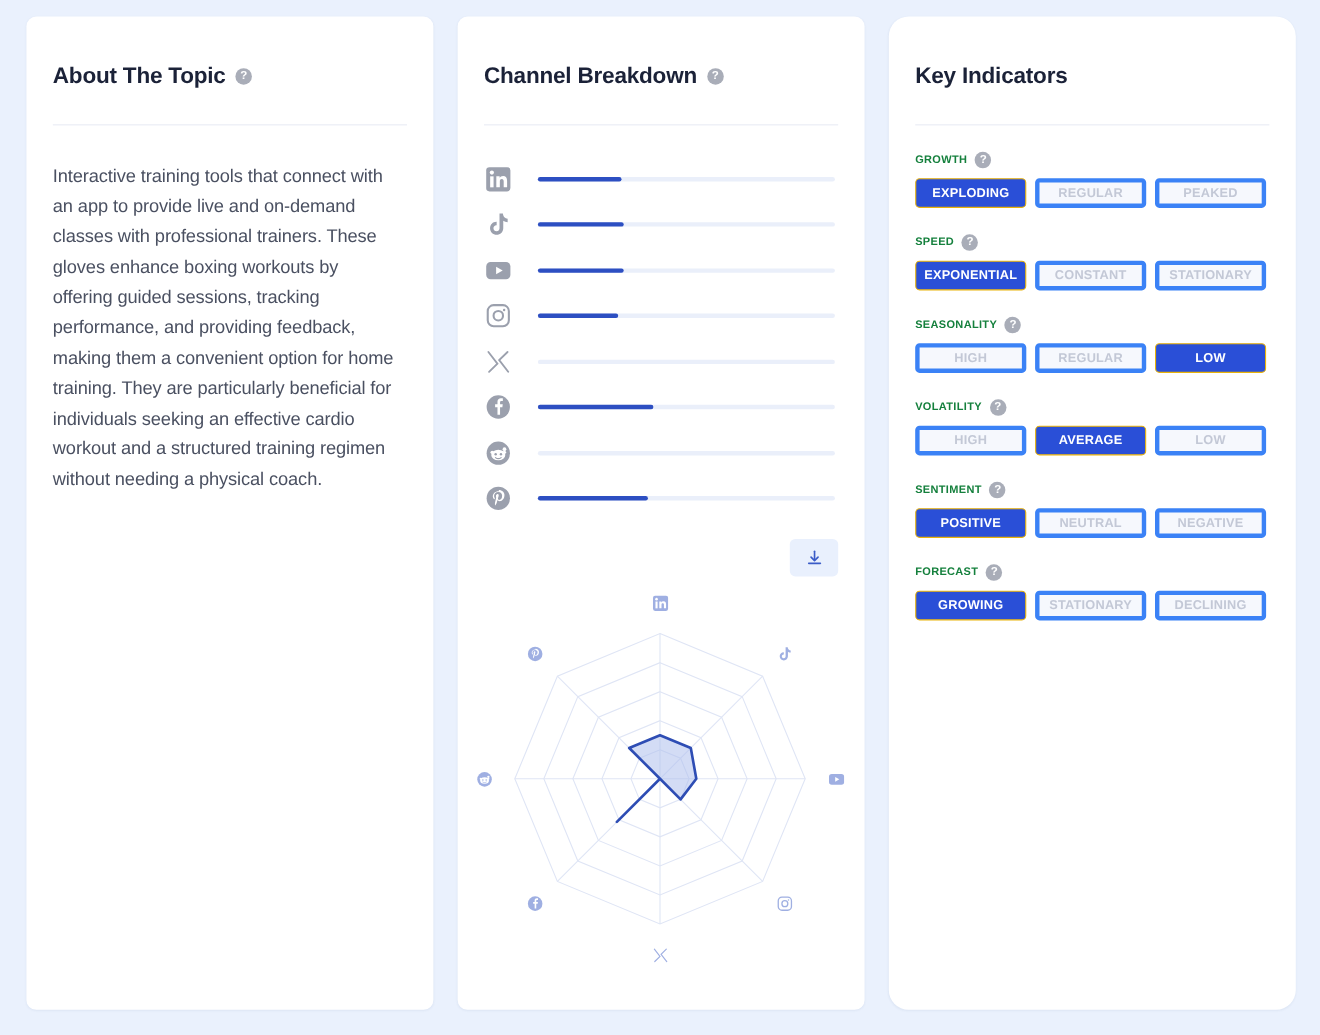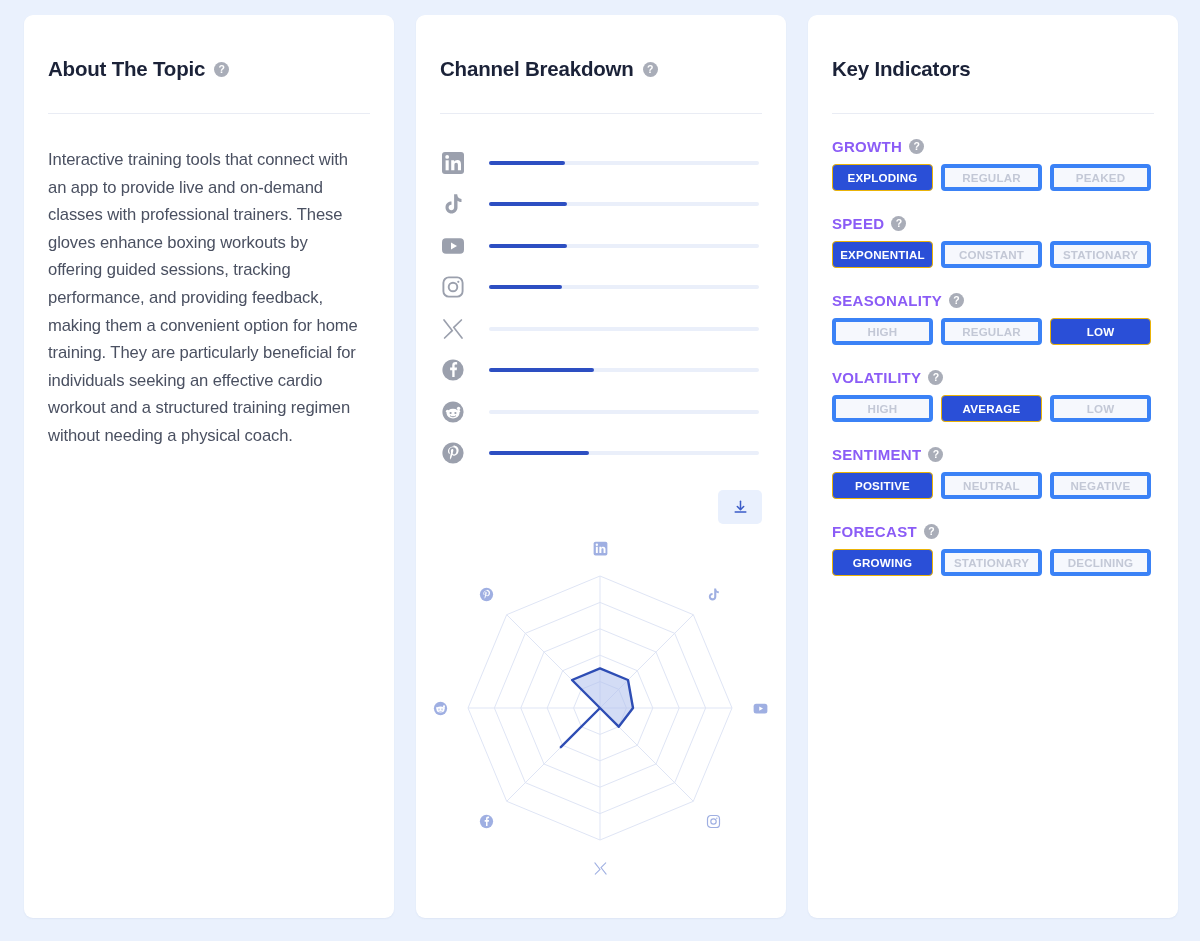--- a/index.html
+++ b/index.html
@@ -18,21 +18,21 @@
     padding: 15px 12px 24px 24px;
   }
   .panel {
     background: #ffffff;
     border-radius: 9px;
     box-shadow: 0 1px 2px rgba(40,60,120,0.06);
     position: relative;
   }
   .panel-about  { width: 370px; height: 903px; padding: 0 24px; }
   .panel-channel{ width: 370px; height: 903px; padding: 0 24px; }
-  .panel-key    { width: 370px; height: 903px; padding: 0 24px; }
+  .panel-key    { width: 370px; height: 903px; padding: 0 24px; border-radius: 18px; }
 
   .panel-title-row {
     display: flex; align-items: center; gap: 9px;
     padding-top: 42px;
   }
   .panel-title {
     font-size: 20.5px;
     font-weight: 700;
     color: #1b2238;
     letter-spacing: -0.2px;
@@ -105,23 +105,23 @@
   }
   .radar-svg { position: absolute; left: -12px; top: 18px; }
 
   
   .ind-group { margin-top: 24px; }
   .ind-label-row {
     display: flex; align-items: center; gap: 7px;
     margin-bottom: 9px;
   }
   .ind-label {
-    font-size: 15px;
+    font-size: 10px;
     font-weight: 700;
-    color: #8b5cf6;
+    color: #15803d;
     letter-spacing: 0.3px;
   }
   .ind-options { display: flex; gap: 8px; }
   .ind-opt {
     width: 101px; height: 27px;
     border-radius: 4px;
     display: flex; align-items: center; justify-content: center;
     font-size: 11.6px;
     font-weight: 700;
     letter-spacing: 0.2px;

